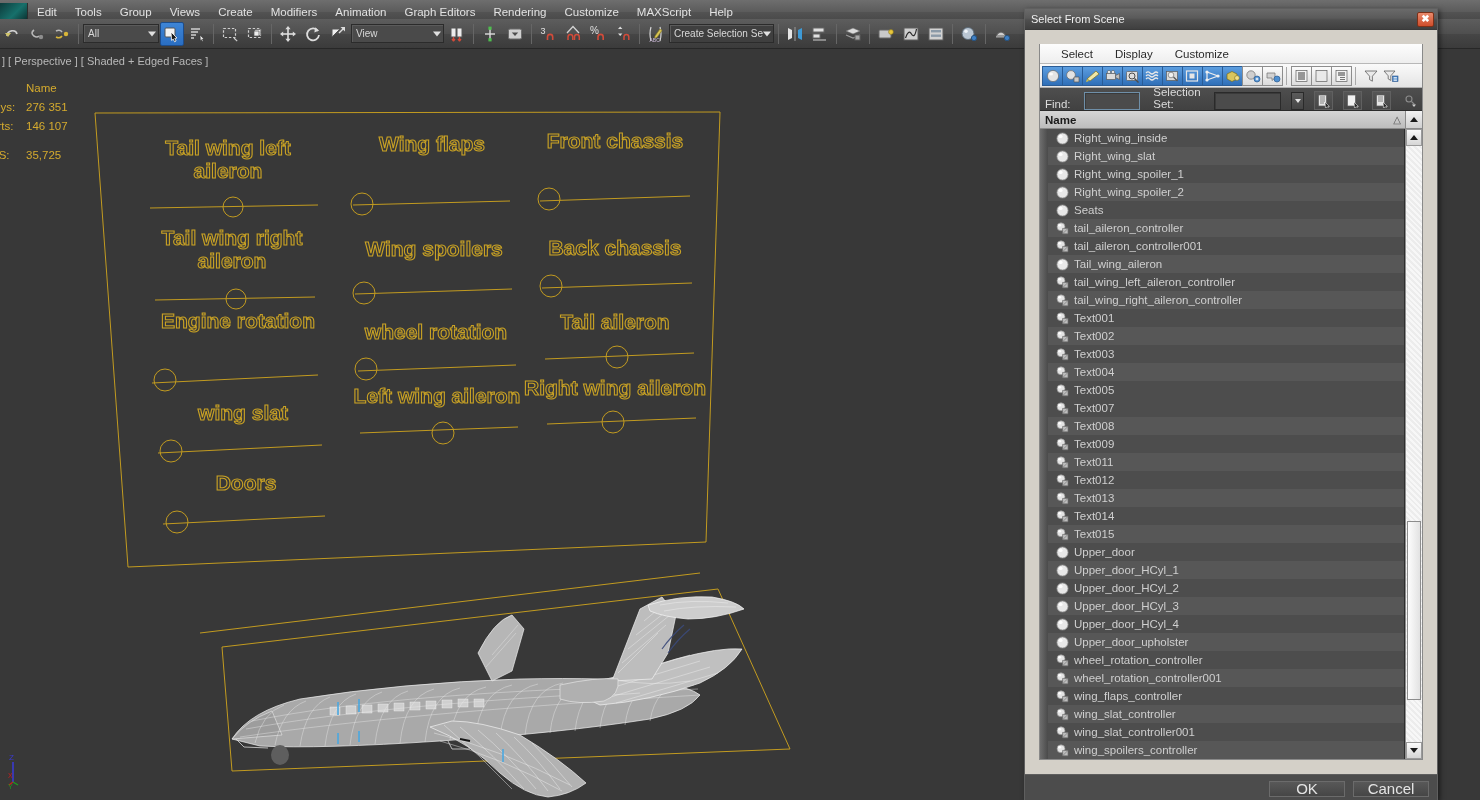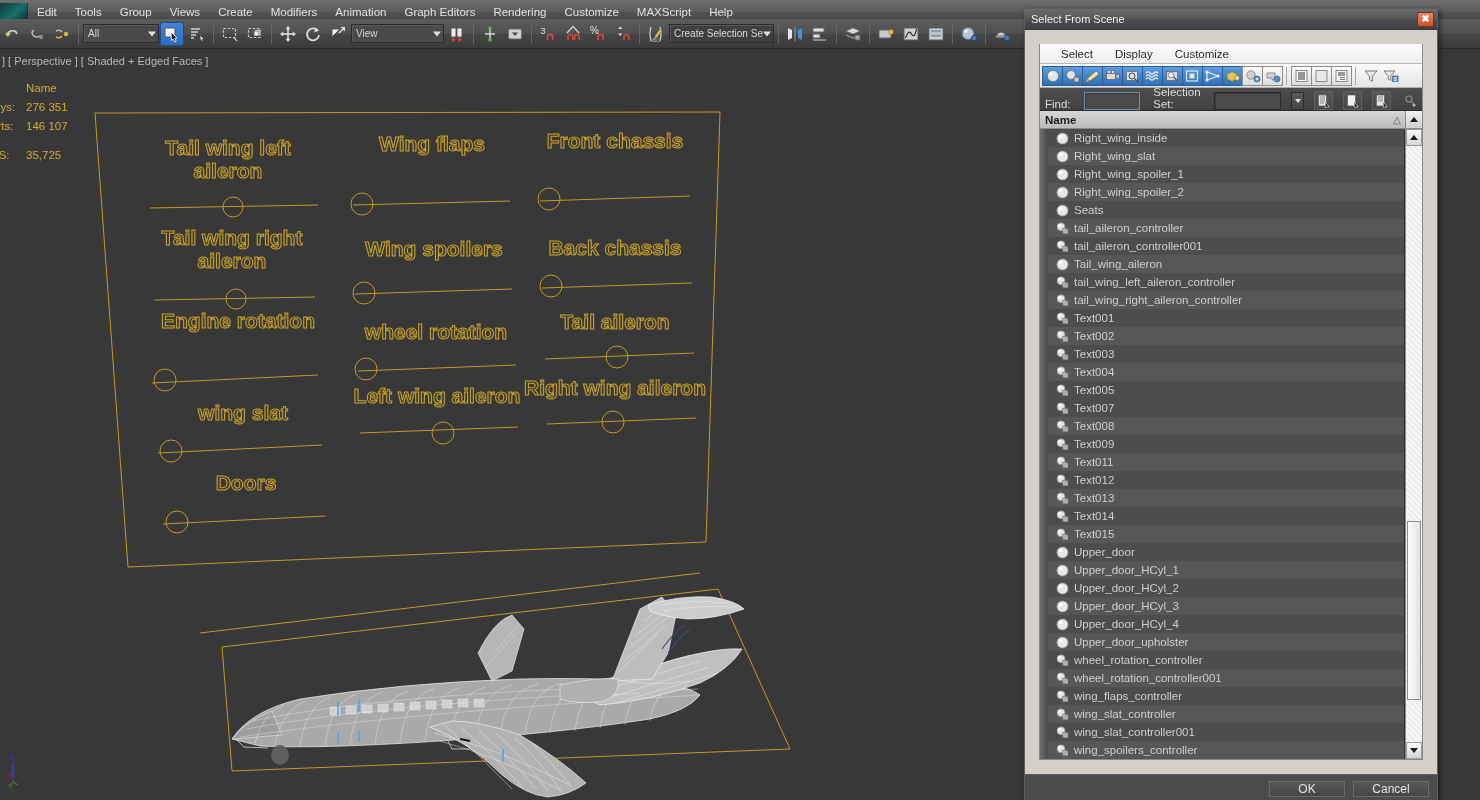--- a/index.html
+++ b/index.html
@@ -235,21 +235,21 @@
     height: 28px; flex: 0 0 28px;
     background: #4c4c4c;
     display: flex; align-items: center; justify-content: flex-end;
     padding-right: 8px; gap: 8px;
     border-top: 1px solid #5e5e5e;
   }
   .fbtn {
     width: 76px; height: 16px;
     background: linear-gradient(to bottom,#585858,#464646);
     border: 1px solid #6b6b6b;
-    color: #e4e4e4; font-size: 12px;
+    color: #e4e4e4; font-size: 15px;
     display: flex; align-items: center; justify-content: center;
   }
 </style>
 </head>
 <body>
 
 <div id="app">
 
   <div class="menubar">
     <div class="maxlogo"></div>

